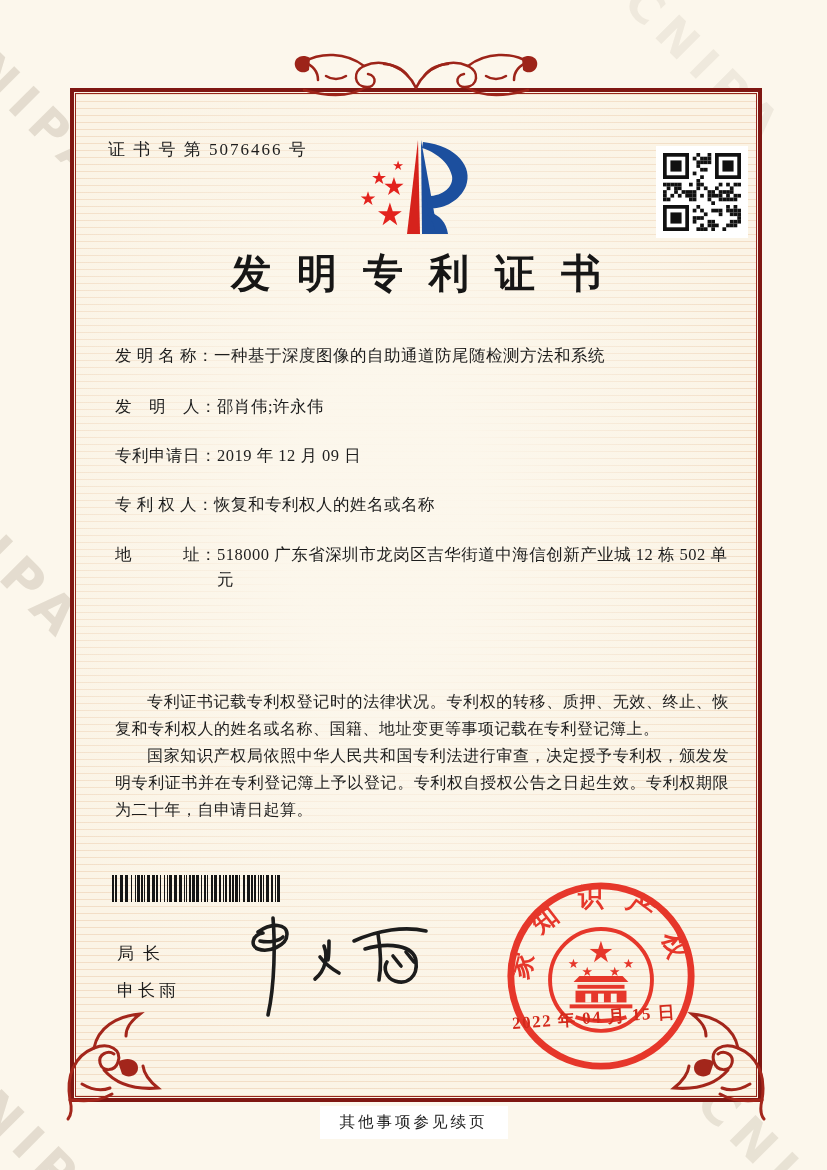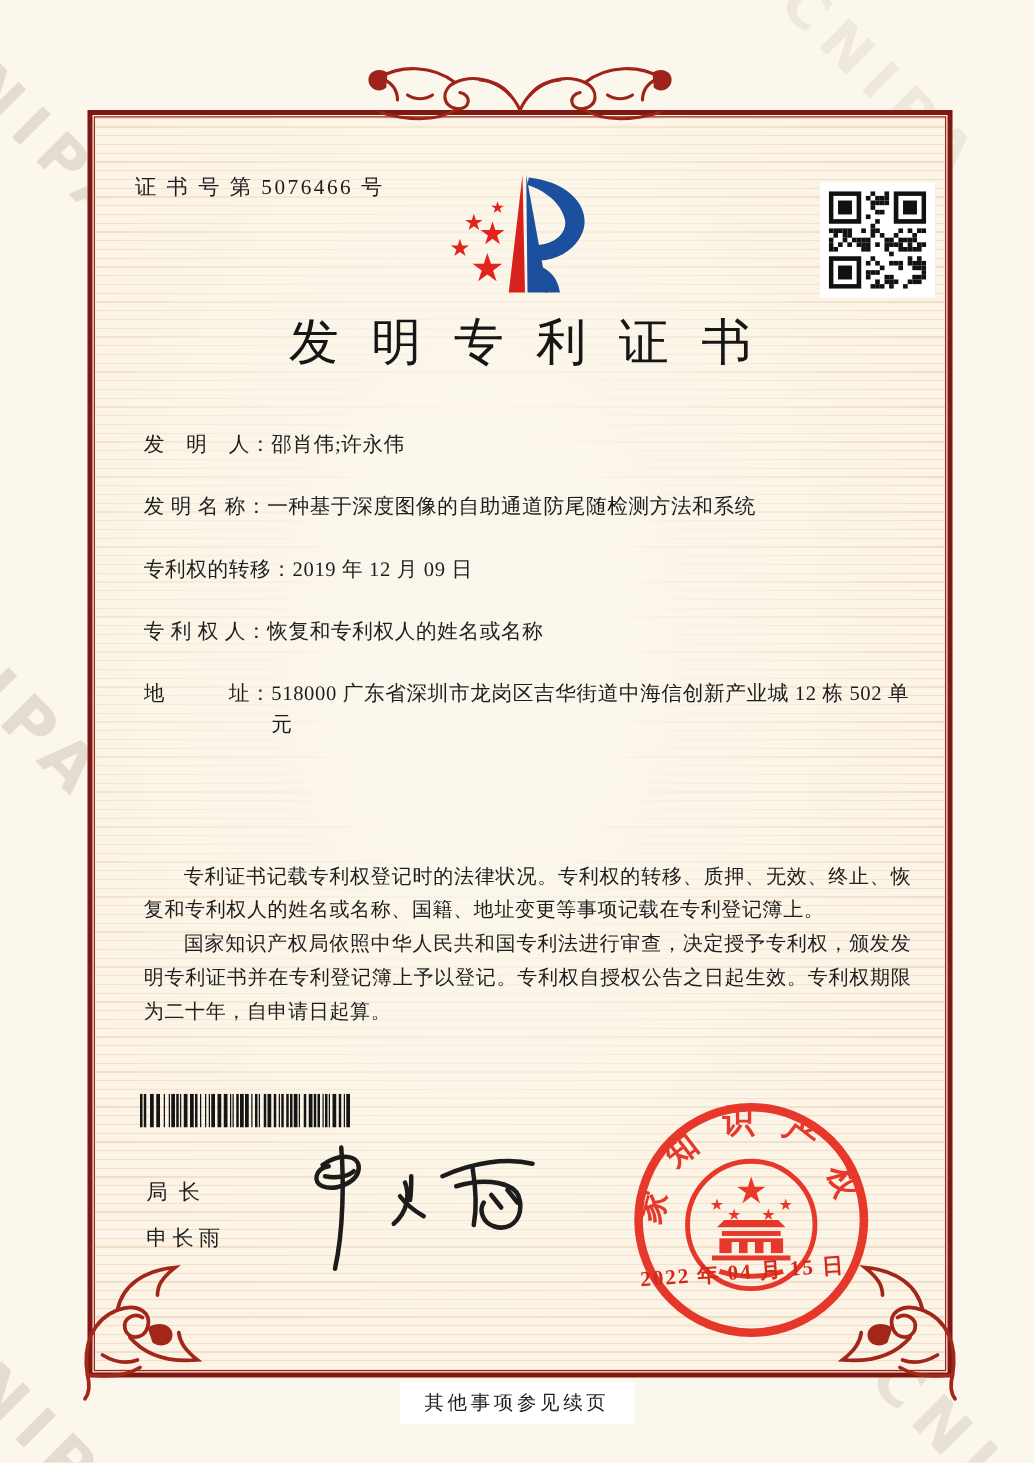--- a/index.html
+++ b/index.html
@@ -29,21 +29,21 @@
 
   .deco{position:absolute;left:0;top:0;pointer-events:none;}
 
   .cert-no{position:absolute;left:108px;top:138px;font-size:17px;letter-spacing:2px;}
 
   .logo{position:absolute;left:336px;top:134px;}
   .qr{position:absolute;left:656px;top:146px;width:92px;height:92px;background:#fff;
       display:flex;align-items:center;justify-content:center;}
 
   .title{position:absolute;left:70px;top:246px;width:692px;text-align:center;
-      font-size:40px;font-weight:normal;letter-spacing:26px;text-indent:26px;color:#161616;}
+      font-size:40px;font-weight:bold;letter-spacing:26px;text-indent:26px;color:#161616;}
 
   .fields{position:absolute;left:115px;top:344px;width:616px;font-size:16.5px;line-height:24px;}
   .frow{margin-bottom:25px;letter-spacing:0.5px;}
   .frow.first{margin-bottom:27px;}
   .frow.address{margin-bottom:5px;line-height:25px;}
   .frow .lab{white-space:pre;}
   .frow.address{display:flex;}
   .frow.address .lab{flex:0 0 auto;}
   .frow.double .grp1{display:inline-block;width:316px;}
 
@@ -246,28 +246,28 @@
         <rect x="64" y="8" width="12" height="12" fill="#111"></rect>
         <rect x="0" y="56" width="28" height="28" fill="#111"></rect>
         <rect x="4" y="60" width="20" height="20" fill="#fff"></rect>
         <rect x="8" y="64" width="12" height="12" fill="#111"></rect>
       </svg>
   </div>
 
   <div class="title">发明专利证书</div>
 
   <div class="fields">
+    <div class="frow first">
+      <span class="lab">发 明 名 称：</span><span class="val">一种基于深度图像的自助通道防尾随检测方法和系统</span>
+    </div>
     <div class="frow">
       <span class="lab">发　明　人：</span><span class="val">邵肖伟;许永伟</span>
     </div>
-    <div class="frow first">
-      <span class="lab">发 明 名 称：</span><span class="val">一种基于深度图像的自助通道防尾随检测方法和系统</span>
-    </div>
     <div class="frow">
-      <span class="lab">专利权的转移：</span><span class="val">2019 年 12 月 09 日</span>
+      <span class="lab">专利申请日：</span><span class="val">2019 年 12 月 09 日</span>
     </div>
     <div class="frow">
       <span class="lab">专 利 权 人：</span><span class="val">恢复和专利权人的姓名或名称</span>
     </div>
     <div class="frow address">
       <span class="lab">地　　　址：</span>
         <span class="val">518000 广东省深圳市龙岗区吉华街道中海信创新产业城 12 栋 502 单元</span>
     </div>
   </div>
 

